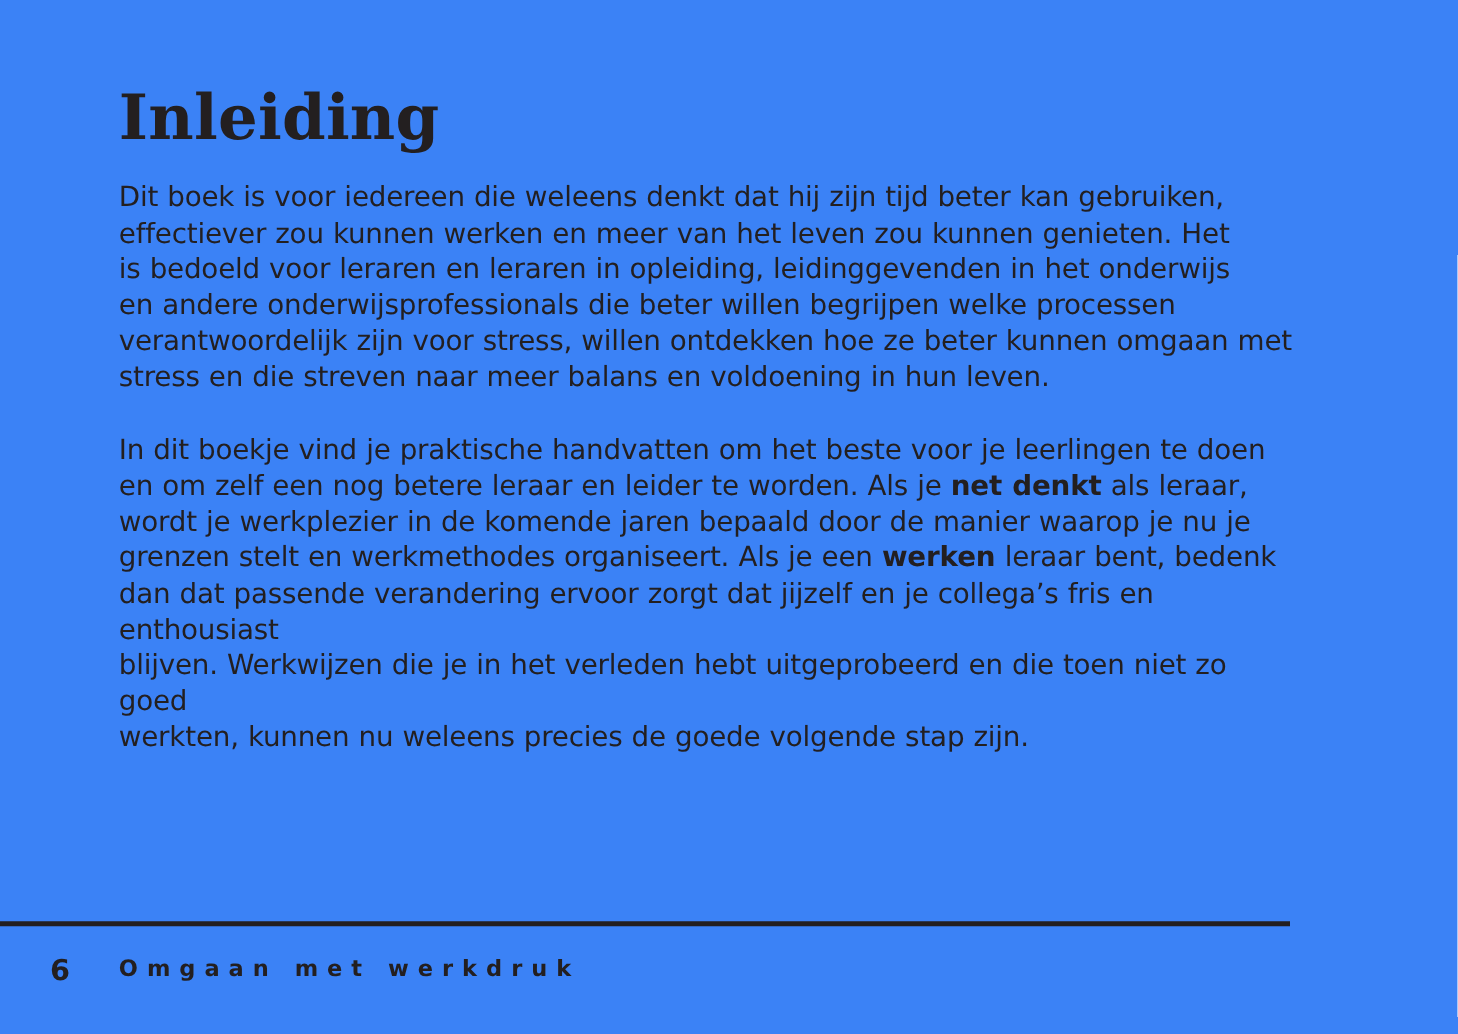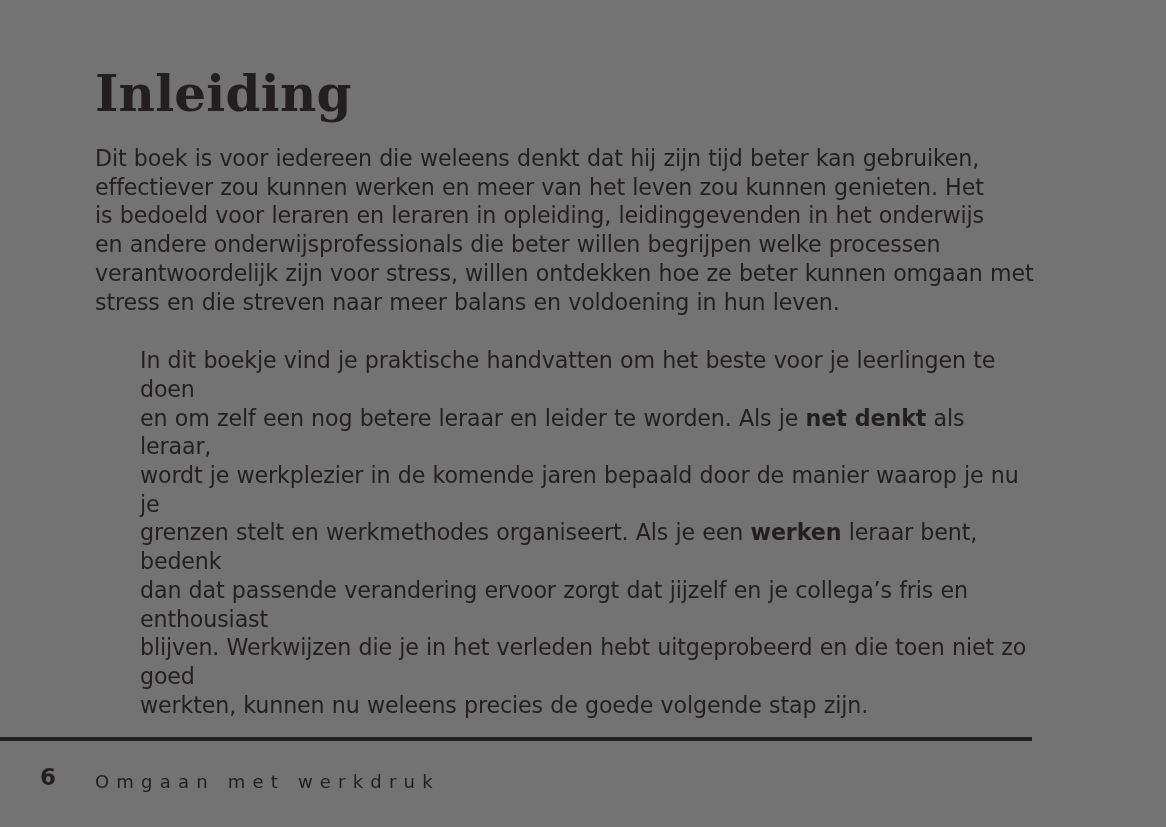--- a/index.html
+++ b/index.html
@@ -45,21 +45,20 @@
     font-size: 22.2px;
     line-height: 28.7px;
     font-weight: 400;
     letter-spacing: -0.15px;
     word-spacing: 0.4px;
     white-space: pre-line;
     color: #231f20;
   }
   .body-copy p:last-child {
     margin-bottom: 0;
-    margin-left: 45px;
   }
   .body-copy b {
     font-weight: 700;
     letter-spacing: -0.1px;
   }
 
   
   .footer-rule {
     position: absolute;
     left: 0px;
@@ -81,33 +80,33 @@
     top: 0px;
     font-family: "DejaVu Sans", "Liberation Sans", sans-serif;
     font-size: 23px;
     font-weight: 700;
     line-height: 30px;
     color: #231f20;
   }
   .running-head {
     position: absolute;
     left: 95px;
-    top: 6px;
+    top: 0;
     font-family: "DejaVu Sans", "Liberation Sans", sans-serif;
     font-size: 18px;
-    font-weight: 400;
+    font-weight: 700;
     line-height: 28px;
     letter-spacing: 7.2px;
     color: #231f20;
   }
 </style>
 </head>
 <body>
 
-<div class="page" style="background: #737373;">
+<div class="page" style="background: #3b82f6;">
 
   <h1 class="chapter-title">Inleiding</h1>
 
   <div class="body-copy">
       <p><span>Dit boek is voor iedereen die weleens denkt dat hij zijn tijd beter kan gebruiken,
 effectiever zou kunnen werken en meer van het leven zou kunnen genieten. Het
 is bedoeld voor leraren en leraren in opleiding, leidinggevenden in het onderwijs
 en andere onderwijsprofessionals die beter willen begrijpen welke processen
 verantwoordelijk zijn voor stress, willen ontdekken hoe ze beter kunnen omgaan met
 stress en die streven naar meer balans en voldoening in hun leven.</span></p>

